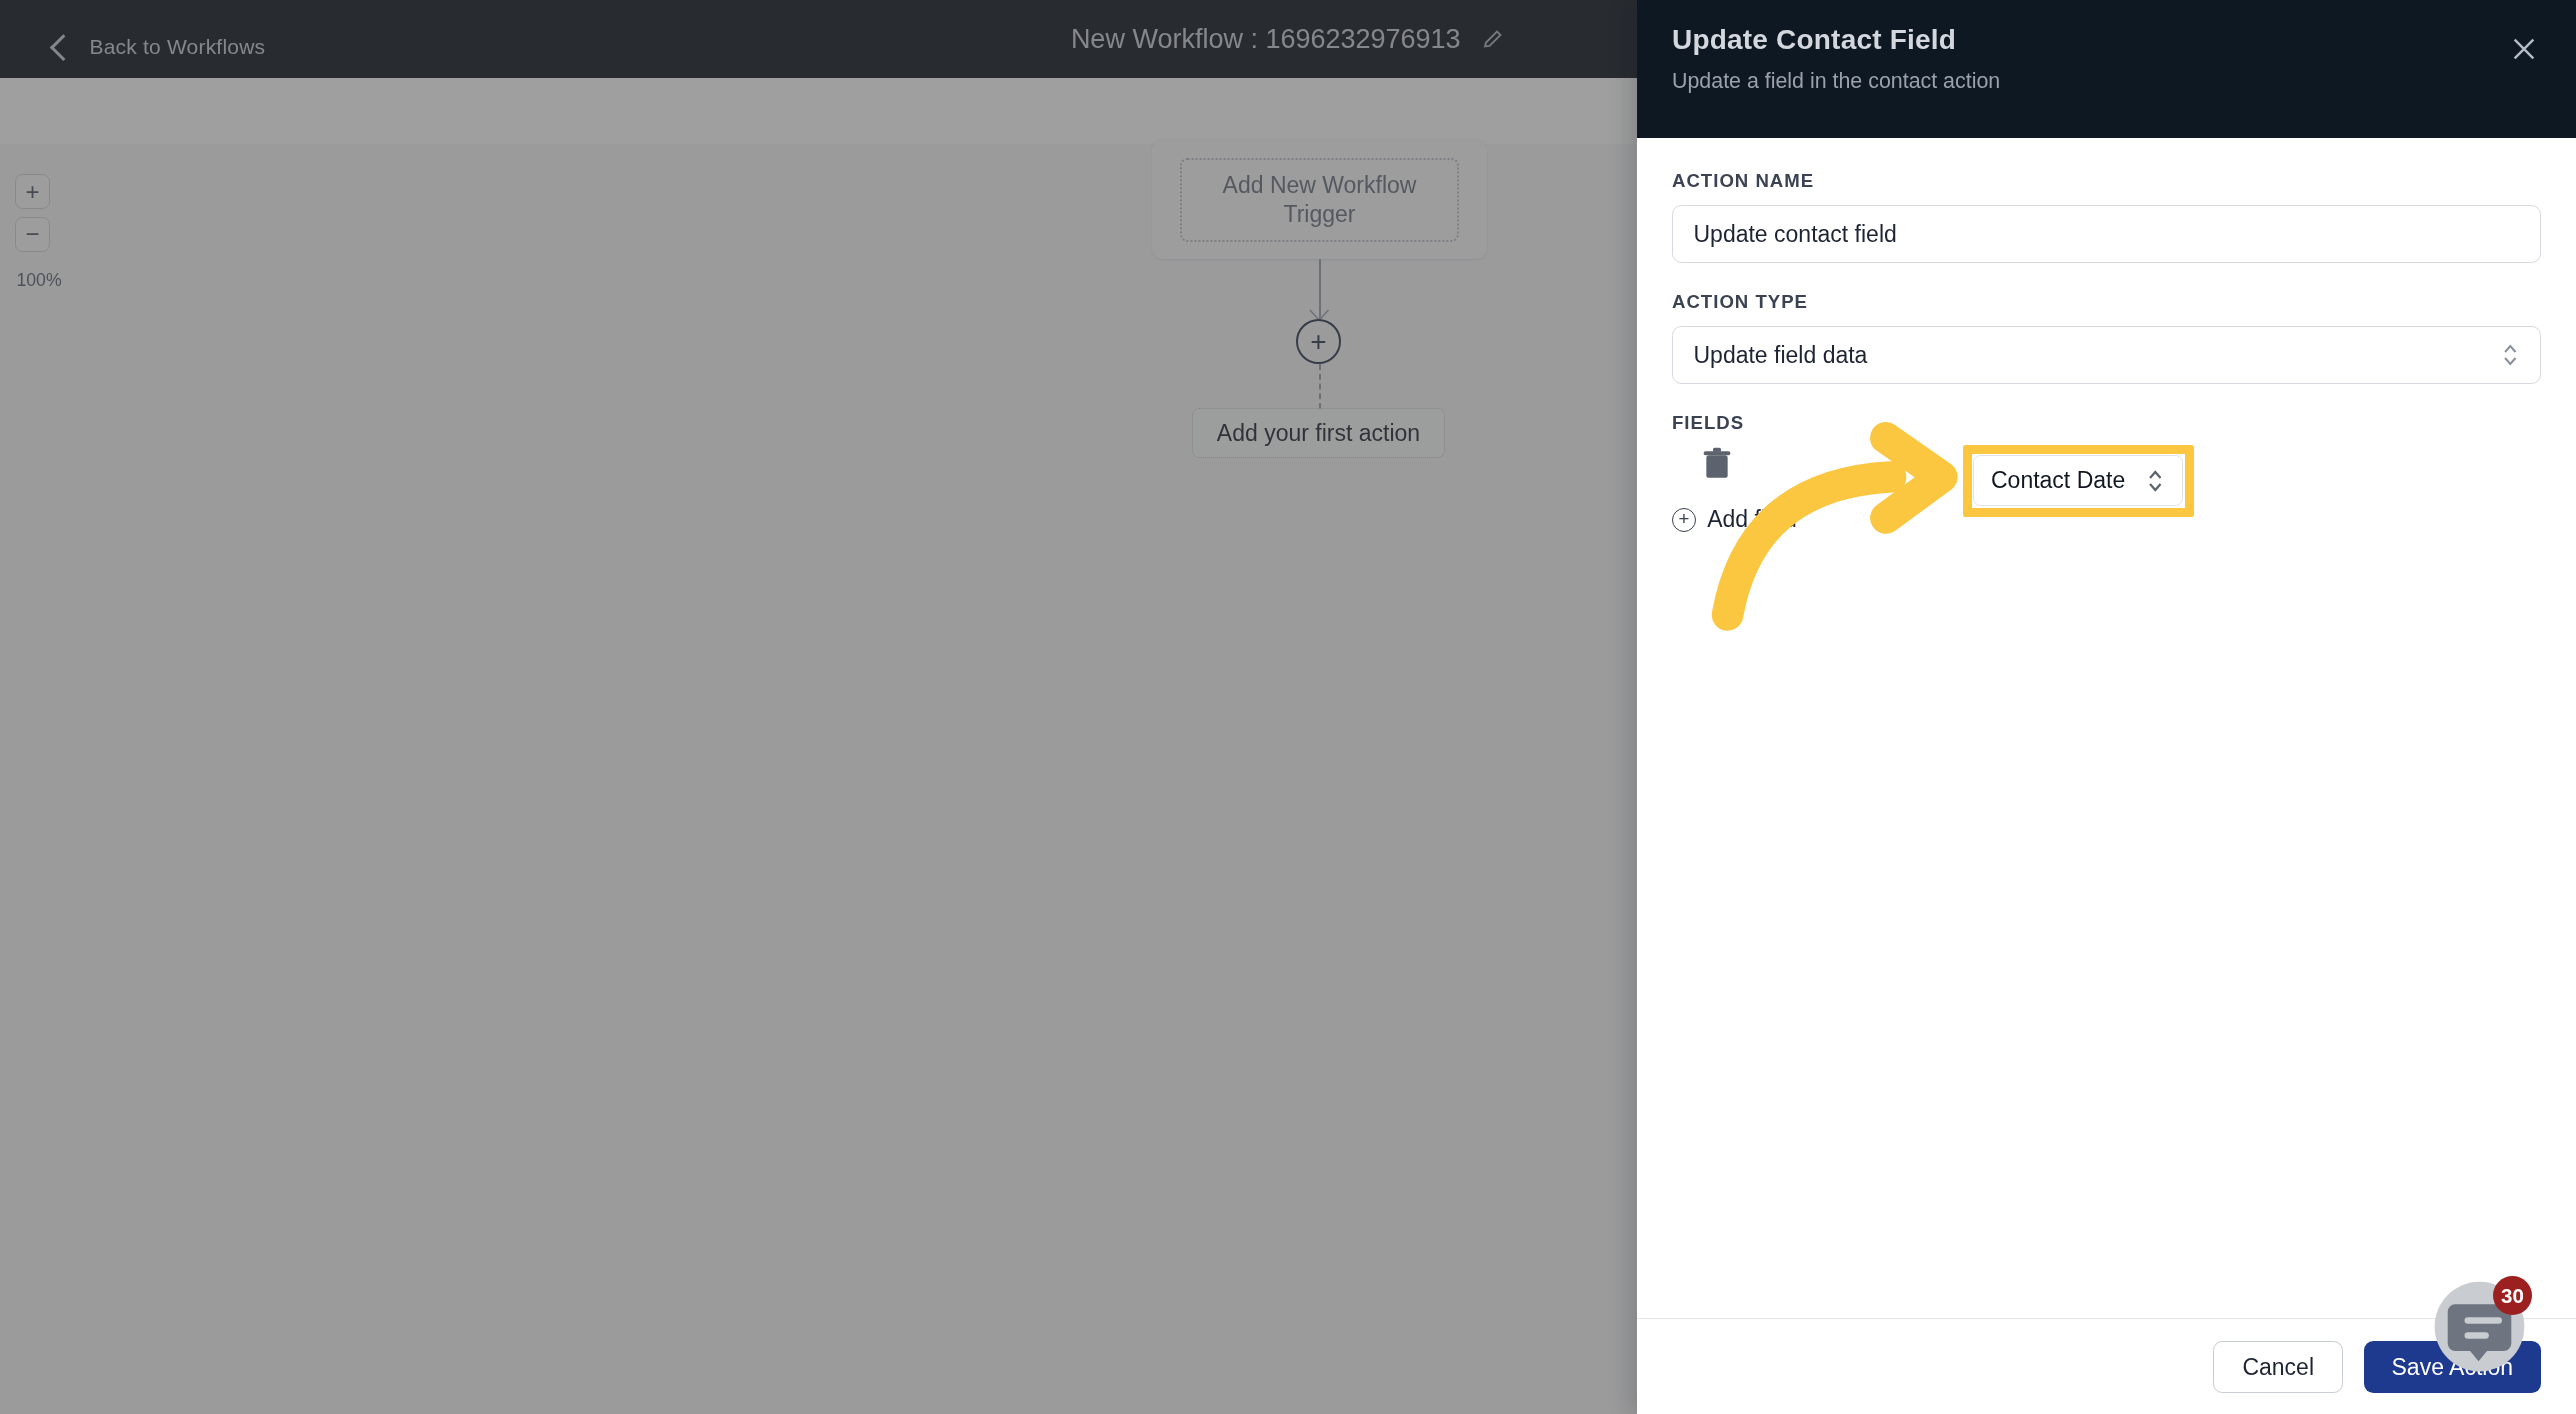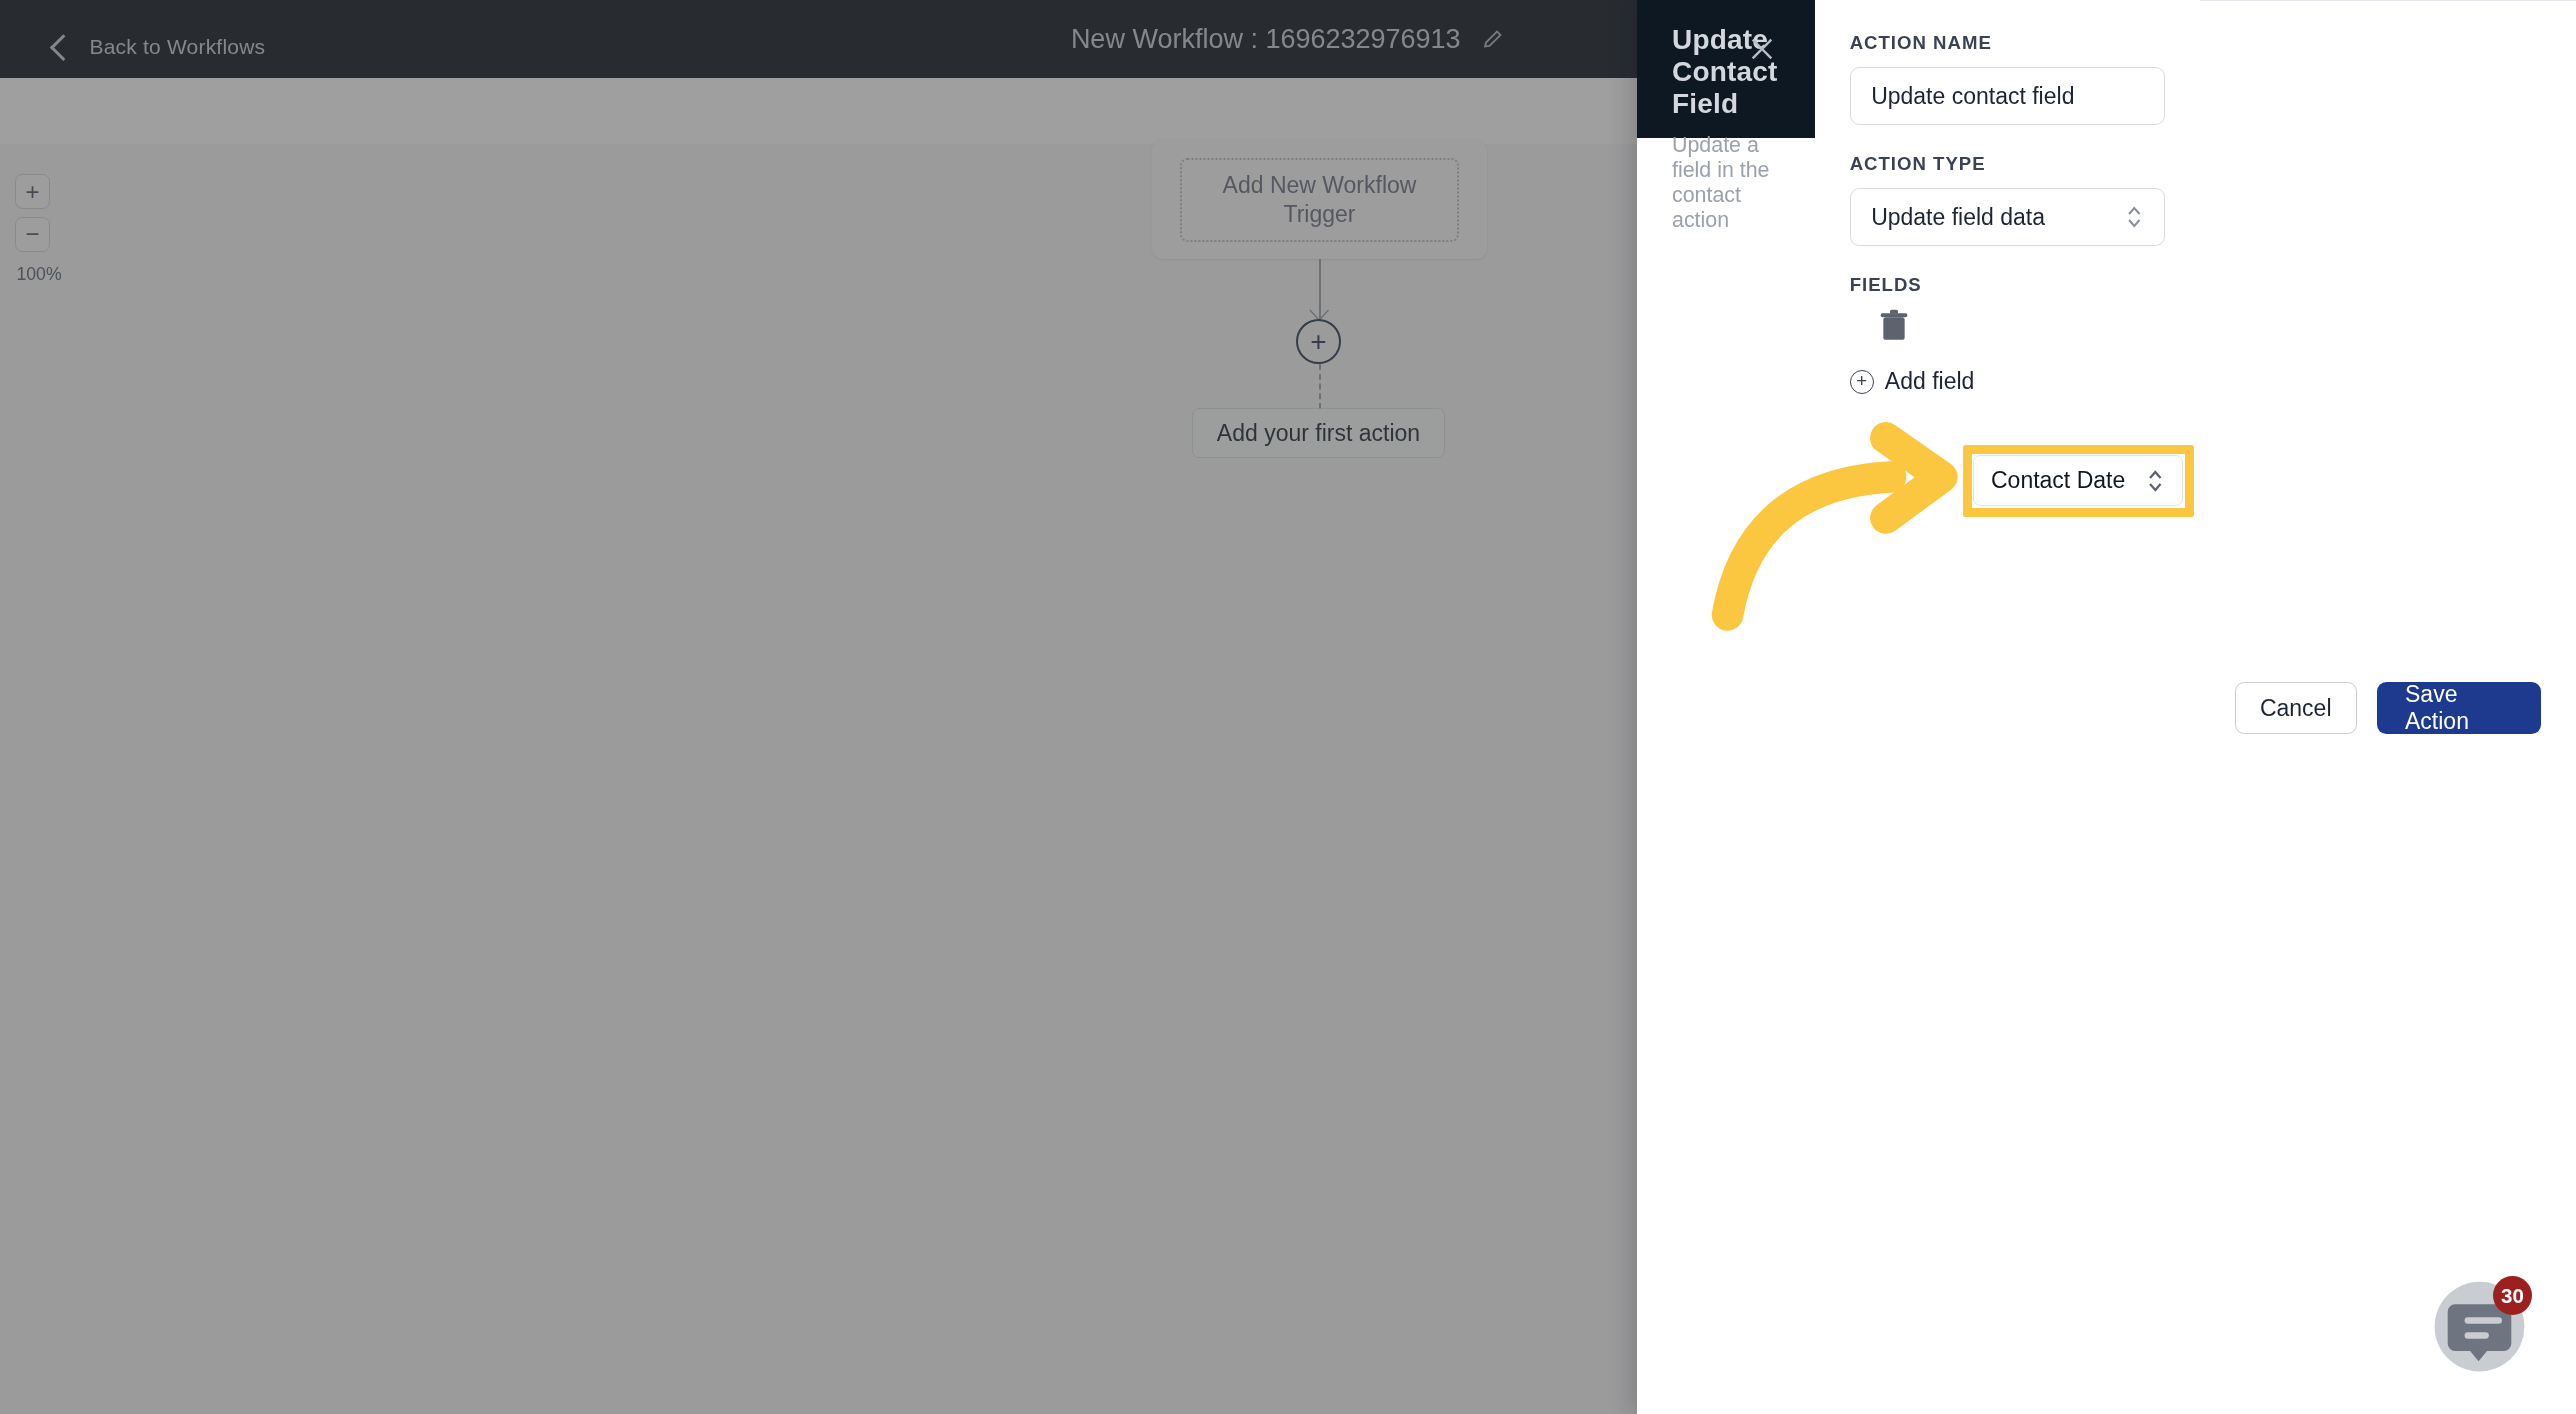--- a/index.html
+++ b/index.html
@@ -58,21 +58,21 @@
   .canvas {
     position: absolute; left: 0; top: 144px; right: 0; bottom: 0;
     background: #f6f7f9;
   }
   .zoom-controls { position: absolute; left: 15px; top: 30px; width: 56px; }
   .zoom-btn {
     width: 35px; height: 35px; border: 1.4px solid #cfd3da; border-radius: 7.5px;
     background: #fbfbfc; display: flex; align-items: center; justify-content: center;
     font-size: 24px; line-height: 1; color: #4b5363; cursor: pointer; margin-bottom: 7.5px;
   }
-  .zoom-pct { font-size: 17.7px; color: #5b6373; text-align: center; width: 48px; margin-top: 12px; }
+  .zoom-pct { font-size: 17.7px; color: #5b6373; text-align: center; width: 48px; margin-top: 18px; }
 
   .flow { position: absolute; left: 1152px; top: -3.7px; width: 335px; }
   .trigger-card {
     width: 335px; height: 119px; background: #fbfbfc; border-radius: 11.2px;
     display: flex; align-items: center; justify-content: center;
     box-shadow: 0 0.9px 2.8px rgba(20,25,35,.10);
   }
   .trigger-inner {
     width: 279px; height: 84px; border: 2.8px dotted #b8bdc6; border-radius: 7.5px;
     display: flex; align-items: center; justify-content: center; text-align: center;
@@ -105,21 +105,21 @@
   
   .dim {
     position: absolute; left: 0; top: 0; width: 2576px; height: 1415px;
     background: rgba(64,64,64,.50); pointer-events: none;
   }
 
   
   .panel {
     position: absolute; right: 0; top: 0; width: 939px; height: 1415px;
     background: #ffffff;
-    display: flex; flex-direction: row;
+    display: flex; flex-direction: column;
     box-shadow: -5.6px 0 22.4px rgba(10,15,25,.18);
   }
   .panel-head {
     background: #0e1823; height: 138px; flex: 0 0 138px;
     padding: 24px 37px 0 35px; position: relative;
   }
   .panel-title { color: #d4d8de; font-size: 28px; font-weight: bold; letter-spacing: 0.2px; }
   .panel-sub { color: #9aa1ac; font-size: 21.4px; margin-top: 13px; }
   .panel-close {
     position: absolute; right: 32px; top: 28px; width: 41px; height: 41px;

